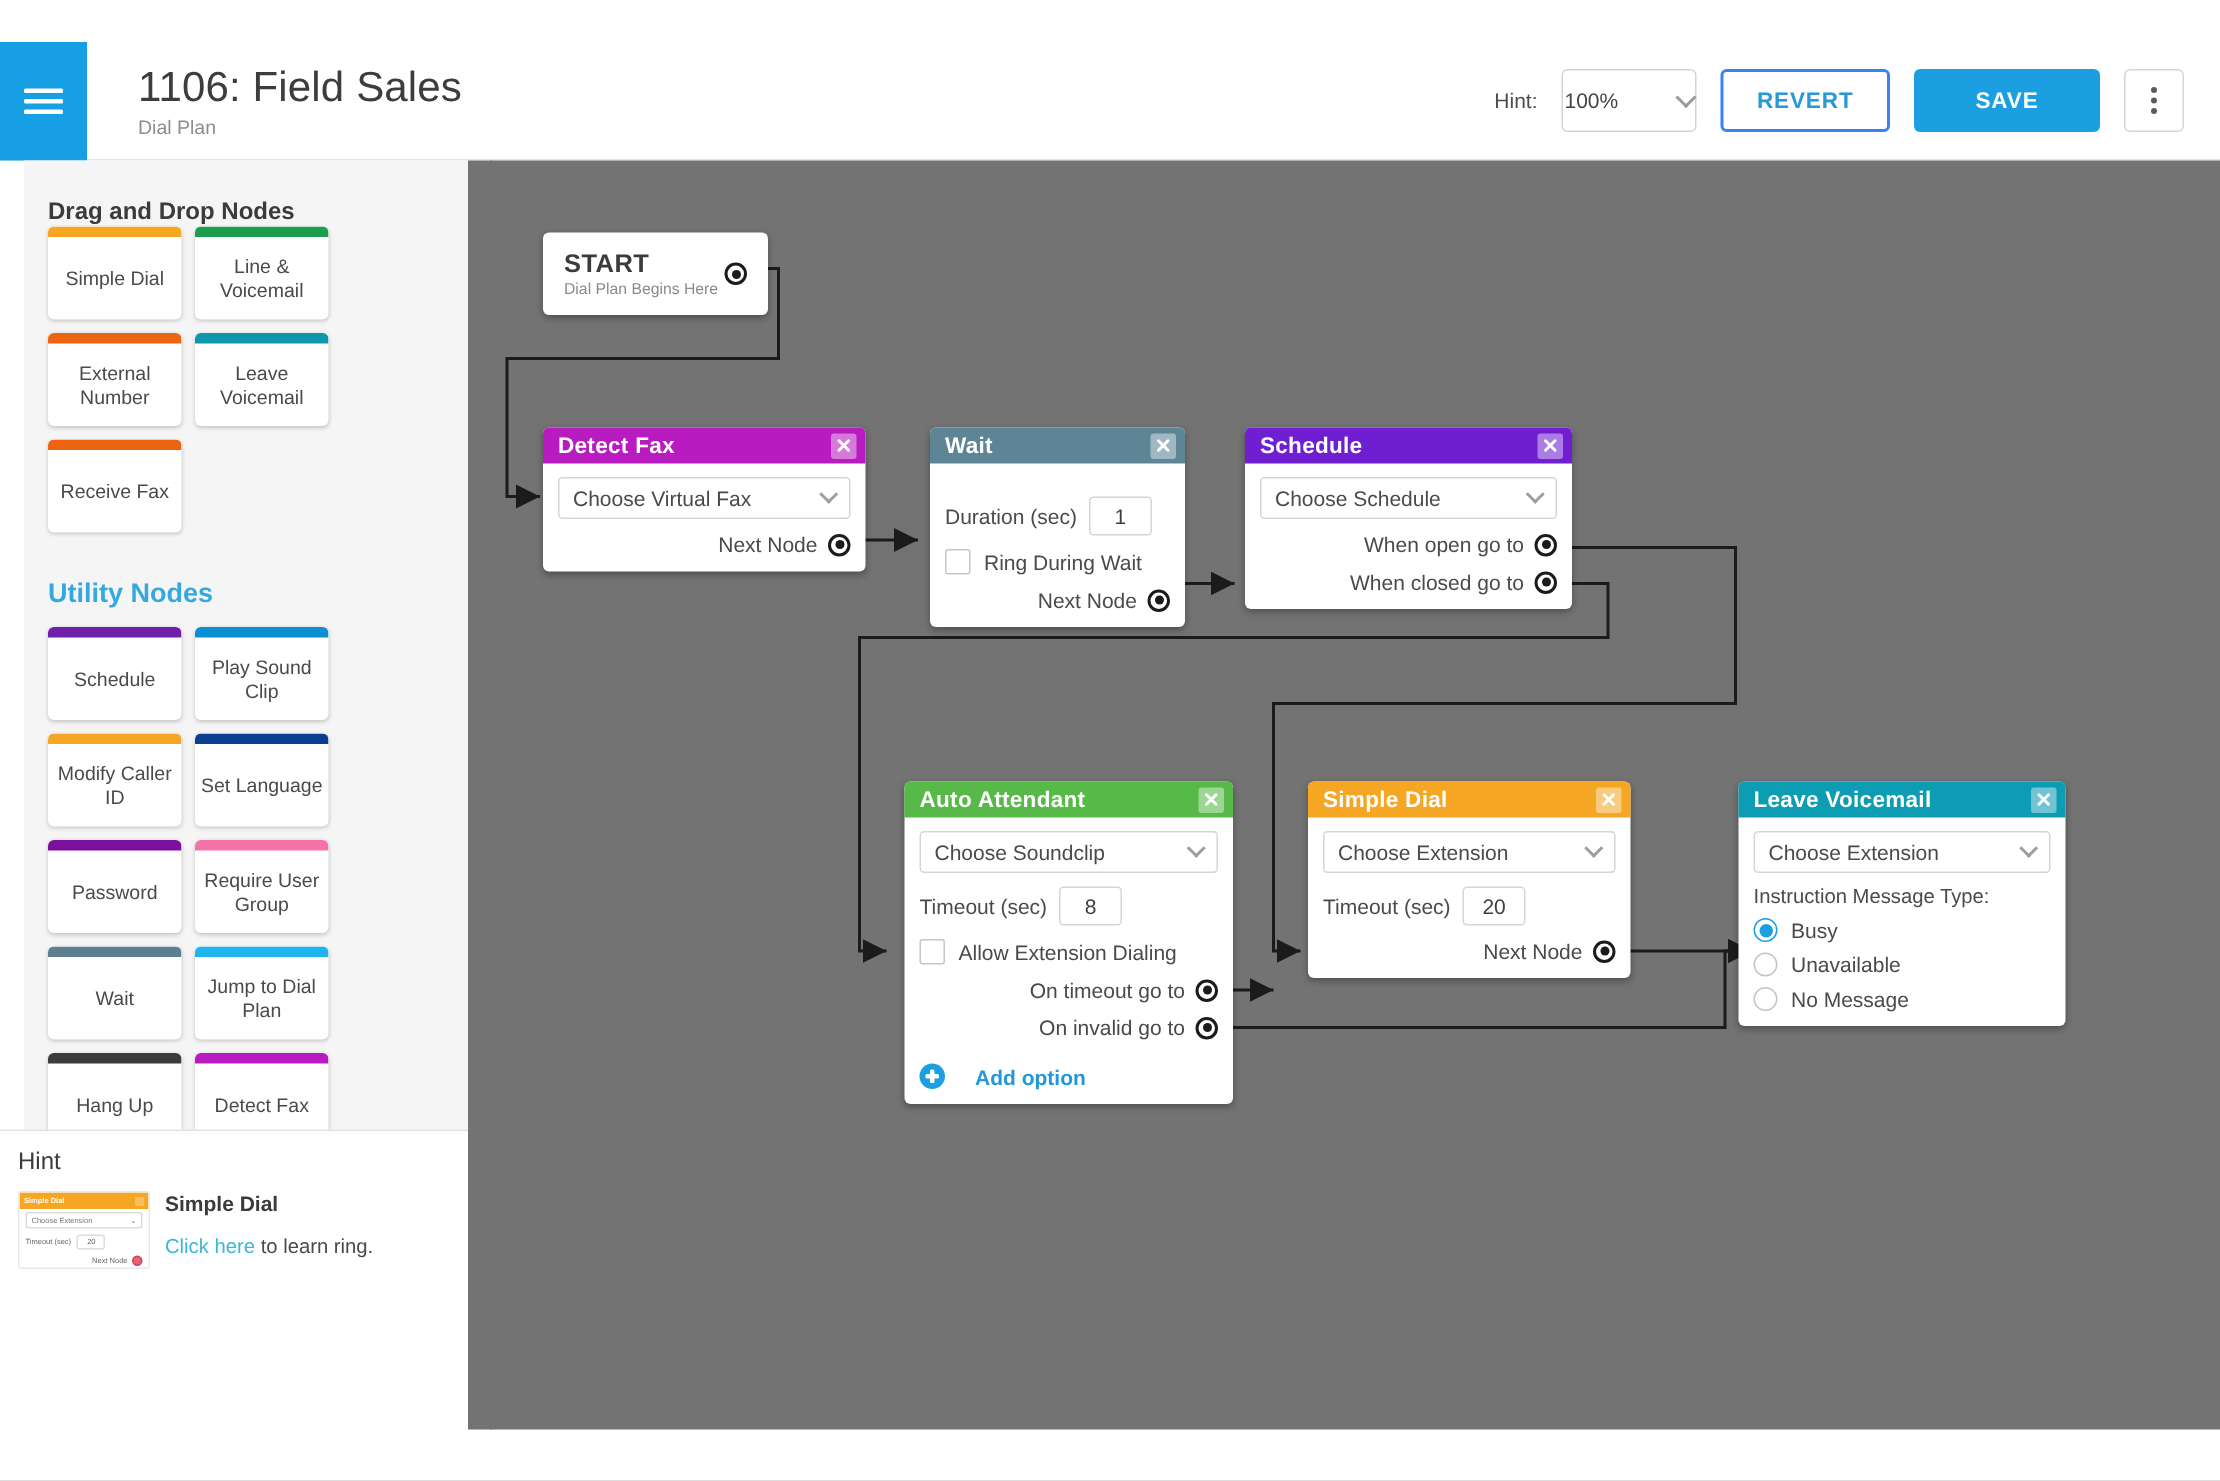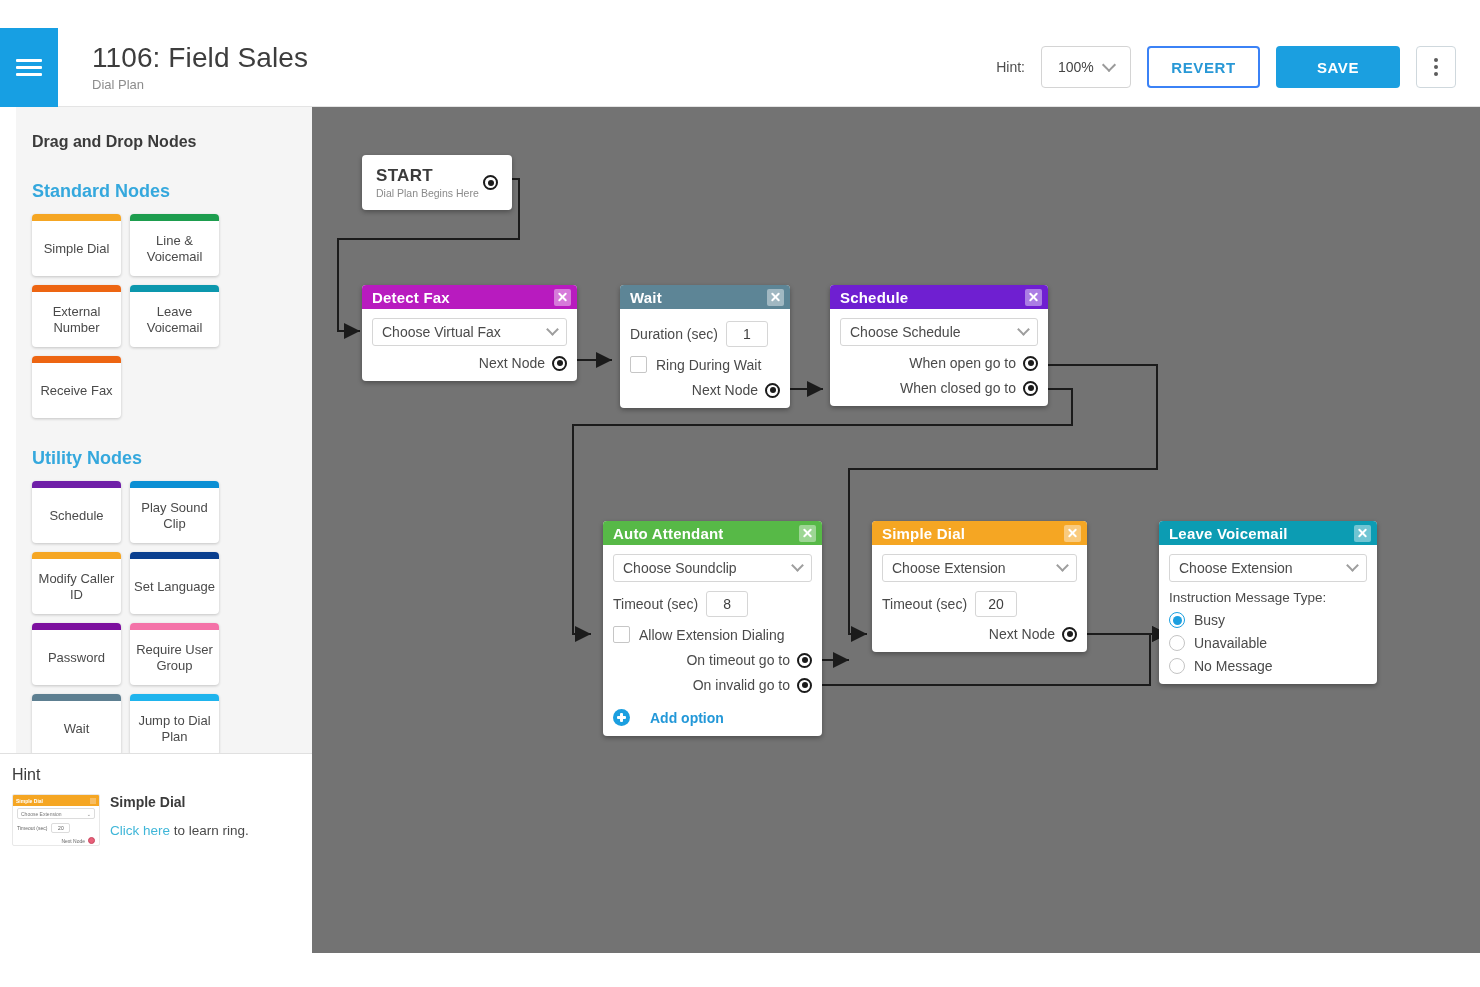--- a/index.html
+++ b/index.html
@@ -27,21 +27,21 @@
   .hamburger .bars { width:26px; }
   .hamburger .bars i { display:block; height:3px; background:#fff; margin:4px 0; border-radius:1px; }
   .title-wrap { margin-left:34px; }
   .title-main { font-size:28px; color:#3d3d3d; font-weight:400; letter-spacing:.1px; line-height:1.15; }
   .title-sub { font-size:13px; color:#8d8d8d; margin-top:2px; }
 
   .header-right { margin-left:auto; display:flex; align-items:center; padding-right:24px; gap:16px; }
   .zoom-label { font-size:14px; color:#4d4d4d; }
   .zoom-select {
     width:90px; height:42px; border:1px solid #d4d4d4; border-radius:4px; background:#fff;
-    display:flex; align-items:center; justify-content:space-between; padding:0 16px; cursor:pointer;
+    display:flex; align-items:center; justify-content:space-between; padding:0 1px; cursor:pointer;
   }
   .zoom-select span { font-size:14px; color:#444; }
   .chev { width:10px; height:10px; border-right:2px solid #9a9a9a; border-bottom:2px solid #9a9a9a;
           transform:rotate(45deg); margin-top:-5px; }
   .btn-revert {
     height:42px; min-width:113px; border:2px solid #3b82f6; border-radius:4px; background:#fff;
     color:#2898d6; font-size:15px; font-weight:bold; letter-spacing:.6px; cursor:pointer;
     display:flex; align-items:center; justify-content:center;
   }
   .btn-save {
@@ -206,21 +206,20 @@
           <i></i>
           <i></i>
         </div>
     </div>
   </div>
 
   <div class="sidebar">
     <div class="sb-pad">
       <div class="sb-title">Drag and Drop Nodes</div>
 
-      <div class="sb-group">Standard Nodes</div>
       <div class="node-grid">
         <div class="palette-node">
           <div class="bar" style="background:#f5a623"></div>
           <div class="lbl">Simple Dial</div>
         </div>
         <div class="palette-node">
           <div class="bar" style="background:#1d9d4e"></div>
           <div class="lbl">Line &amp; Voicemail</div>
         </div>
         <div class="palette-node">
@@ -373,21 +372,21 @@
         </div>
       </div>
     </div>
 
     <div class="fnode" style="left:308px; top:178px; width:170px;">
       <div class="fhead" style="background:#5d8596">
         <span class="t">Wait</span>
         <span class="xbtn"></span>
       </div>
       <div class="fbody" style="padding-top:8px;">
-        <div class="frow" style="margin-top:4px;">
+        <div class="frow" style="margin-top:14px;">
           <span class="flabel">Duration (sec)</span>
           <span class="fnum">1</span>
         </div>
         <div class="frow">
           <span class="fcheck"></span>
           <span class="flabel">Ring During Wait</span>
         </div>
         <div class="frow right">
           <span class="flabel">Next Node</span>
           <span class="port">

